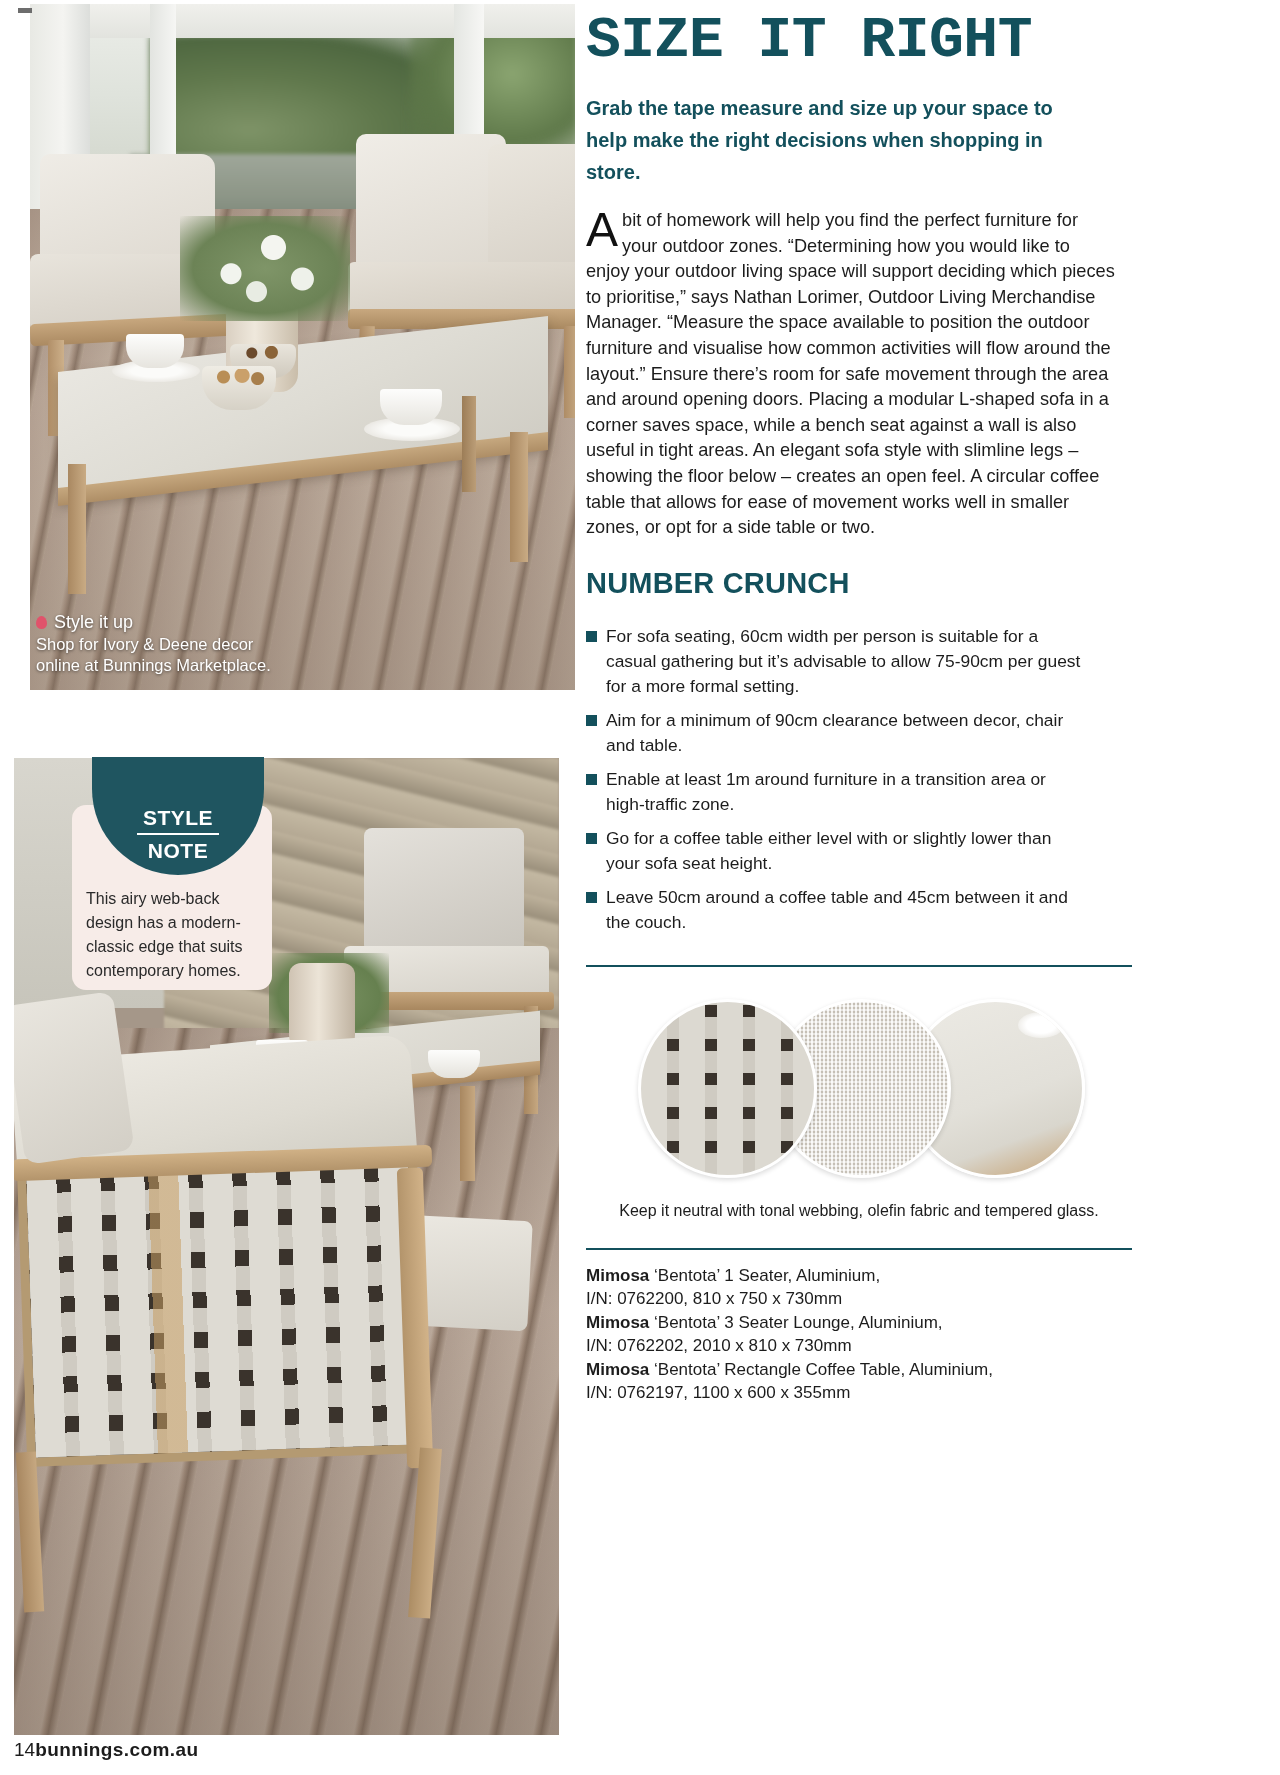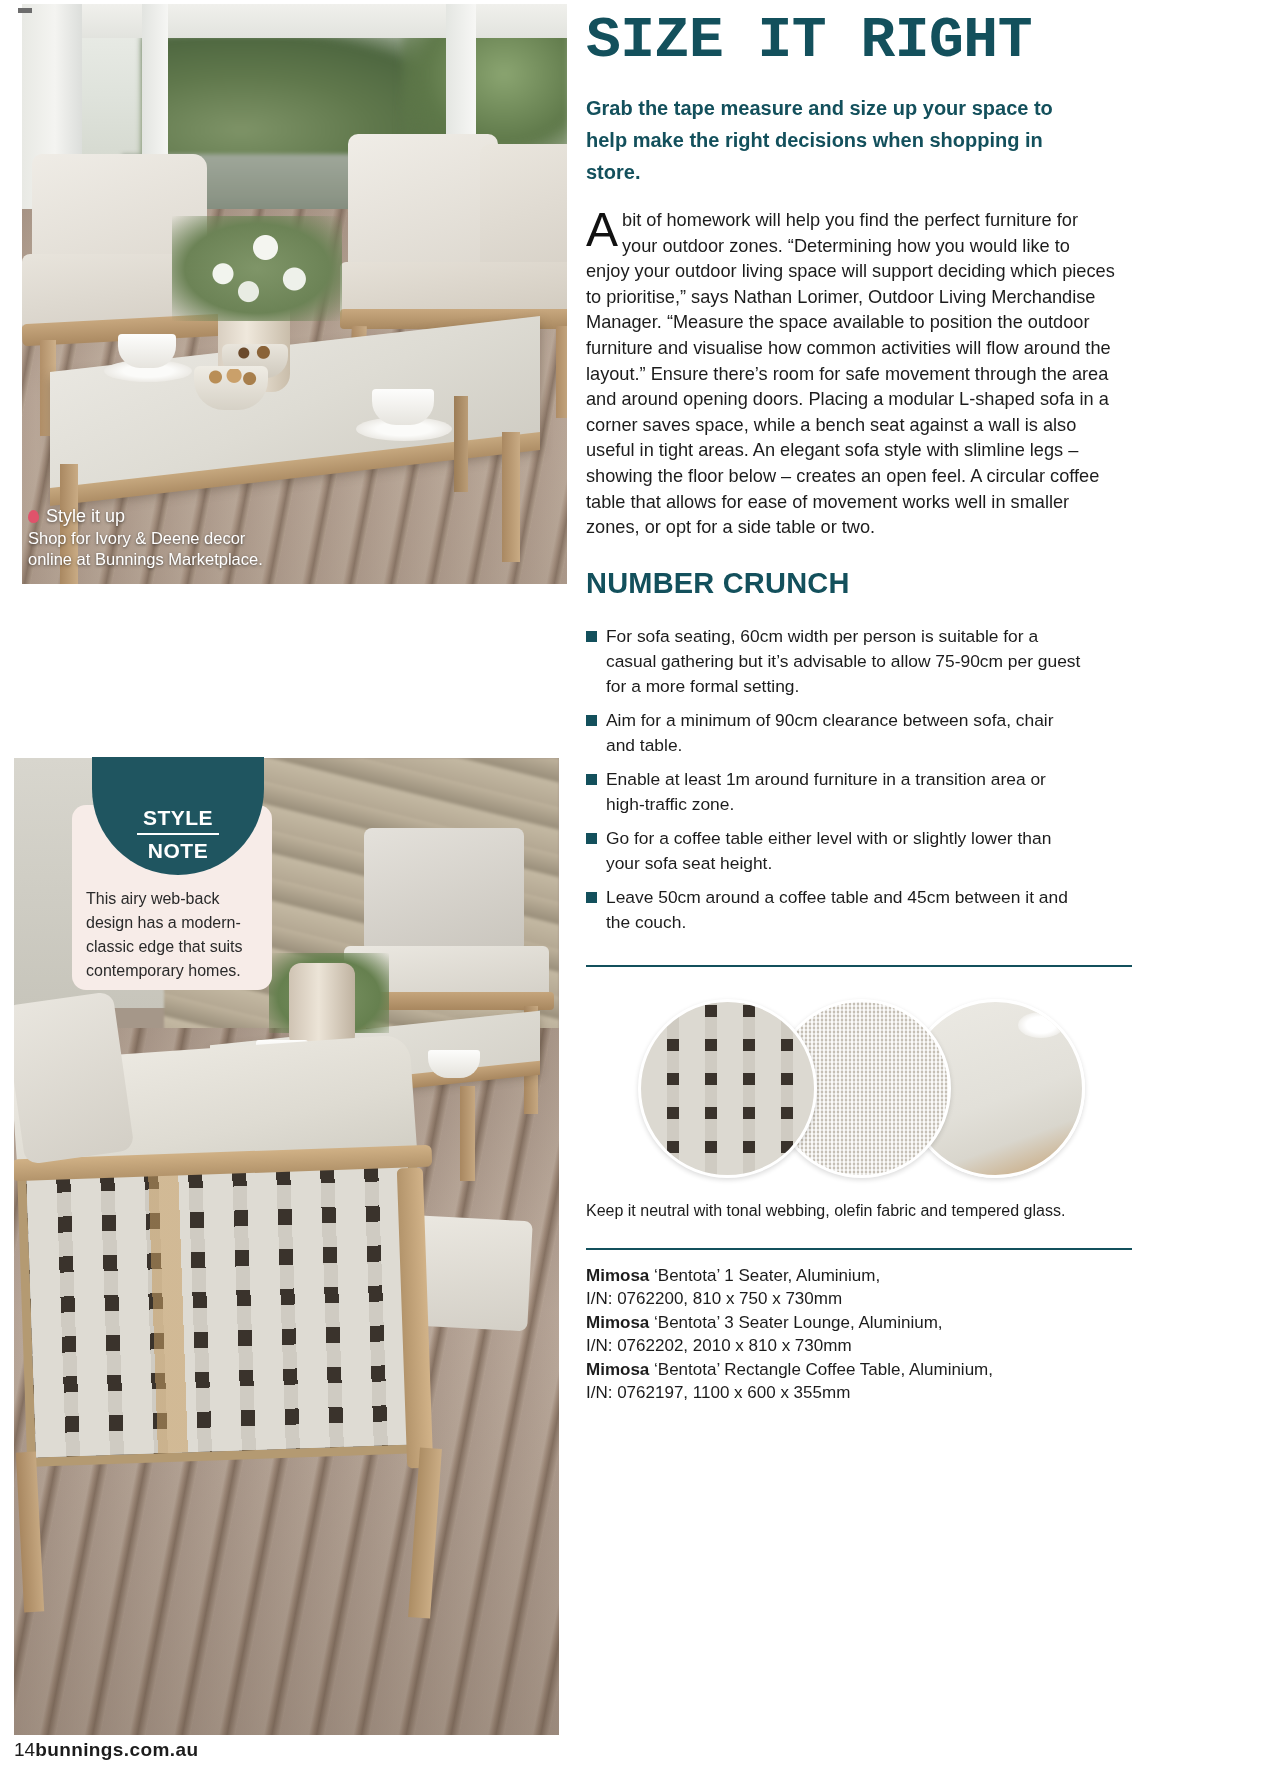--- a/index.html
+++ b/index.html
@@ -24,24 +24,24 @@
     height: 1735px;
   }
 
   .photo {
     position: absolute;
     overflow: hidden;
   }
 
   
   .photo-top {
-    left: 8px;
+    left: 16px;
     top: 4px;
     width: 545px;
-    height: 580px;
+    height: 686px;
     background: #a21caf;
   }
   .p1-sky {
     position: absolute; left: 0; top: 0; width: 100%; height: 200px;
     background: linear-gradient(180deg,#eceee9 0%, #dfe3dc 45%, #cfd3c8 100%);
   }
   .p1-greenery {
     position: absolute; left: 120px; top: 30px; width: 330px; height: 160px;
     background: radial-gradient(ellipse at 30% 60%, #7e9367 0%, #60784c 40%, #4e6740 70%, rgba(78,103,64,0) 100%);
     filter: blur(3px);
@@ -584,20 +584,21 @@
   }
   .sw3::after {
     content: "";
     position: absolute;
     right: 18px; top: 10px;
     width: 46px; height: 26px;
     background: radial-gradient(ellipse at 50% 50%, #ffffff 45%, #dedbd3 100%);
     border-radius: 50%;
   }
   .swatch-caption {
+    text-align: center;
     font-size: 16px;
     color: #1c1c1c;
     margin-top: 10px;
     width: 546px;
   }
   .rule2 {
     height: 2px;
     background: #13505c;
     width: 546px;
     margin-top: 28px;
@@ -755,21 +756,21 @@
 
   <h2 class="section-head">NUMBER CRUNCH</h2>
 
   <div class="bullets">
     <div class="bullet">
       <span class="sq"></span>
       <span>For sofa seating, 60cm width per person is suitable for a casual gathering but it’s advisable to allow 75-90cm per guest for a more formal setting.</span>
     </div>
     <div class="bullet">
       <span class="sq"></span>
-      <span>Aim for a minimum of 90cm clearance between sofa, chair and table.</span>
+      <span>Aim for a minimum of 90cm clearance between decor, chair and table.</span>
     </div>
     <div class="bullet">
       <span class="sq"></span>
       <span>Enable at least 1m around furniture in a transition area or high-traffic zone.</span>
     </div>
     <div class="bullet">
       <span class="sq"></span>
       <span>Go for a coffee table either level with or slightly lower than your sofa seat height.</span>
     </div>
     <div class="bullet">

